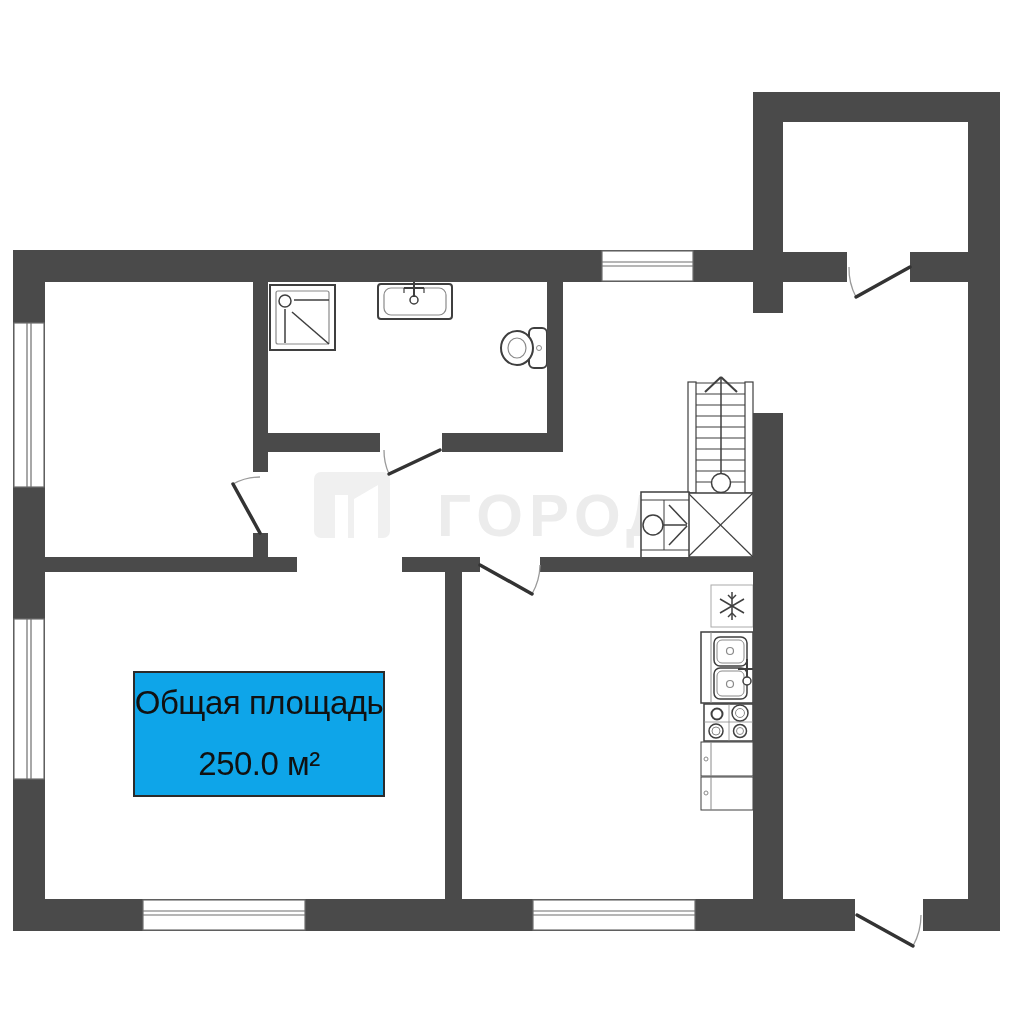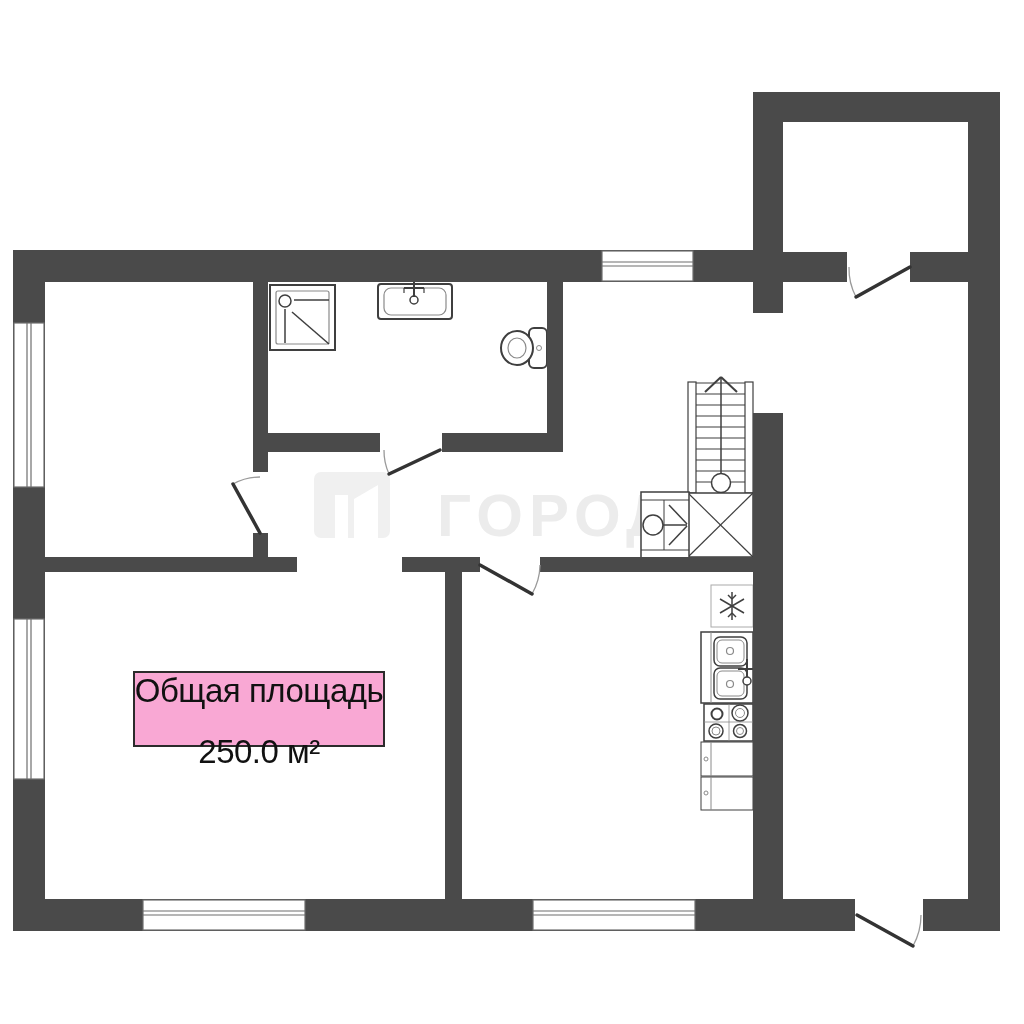--- a/index.html
+++ b/index.html
@@ -36,24 +36,24 @@
   .w{fill:var(--c-wall);}
   .win{fill:#ffffff;}
   .wf{stroke:var(--c-window_frame);fill:none;stroke-width:1.2;}
   .fx{fill:#ffffff;stroke:var(--c-fixture_line);}
   .ln{stroke:var(--c-fixture_line);fill:none;}
   .lnl{stroke:var(--c-fixture_line_light);fill:none;}
   .leaf{stroke:var(--c-door_leaf);stroke-width:3.5;fill:none;stroke-linecap:round;}
   .arc{stroke:var(--c-door_arc);stroke-width:1.3;fill:none;}
   
   .area-box{
-    position:absolute;left:133px;top:671px;width:252px;height:76px;
-    background:#f9a8d4;border:2px solid var(--c-label_border);
+    position:absolute;left:133px;top:671px;width:252px;height:126px;
+    background:#0ea5e9;border:2px solid var(--c-label_border);
     box-sizing:border-box;z-index:2;
-    display:flex;flex-direction:column;align-items:center;
+    display:flex;flex-direction:column;align-items:center;justify-content:center;
     color:var(--c-label_text);
   }
   .area-title{font-size:33px;line-height:1.12;letter-spacing:-0.5px;white-space:nowrap;}
   .area-value{font-size:33px;line-height:1.12;letter-spacing:-0.5px;white-space:nowrap;margin-top:24px;}
 </style>
 </head>
 <body>
 
 <div class="plan">
 

